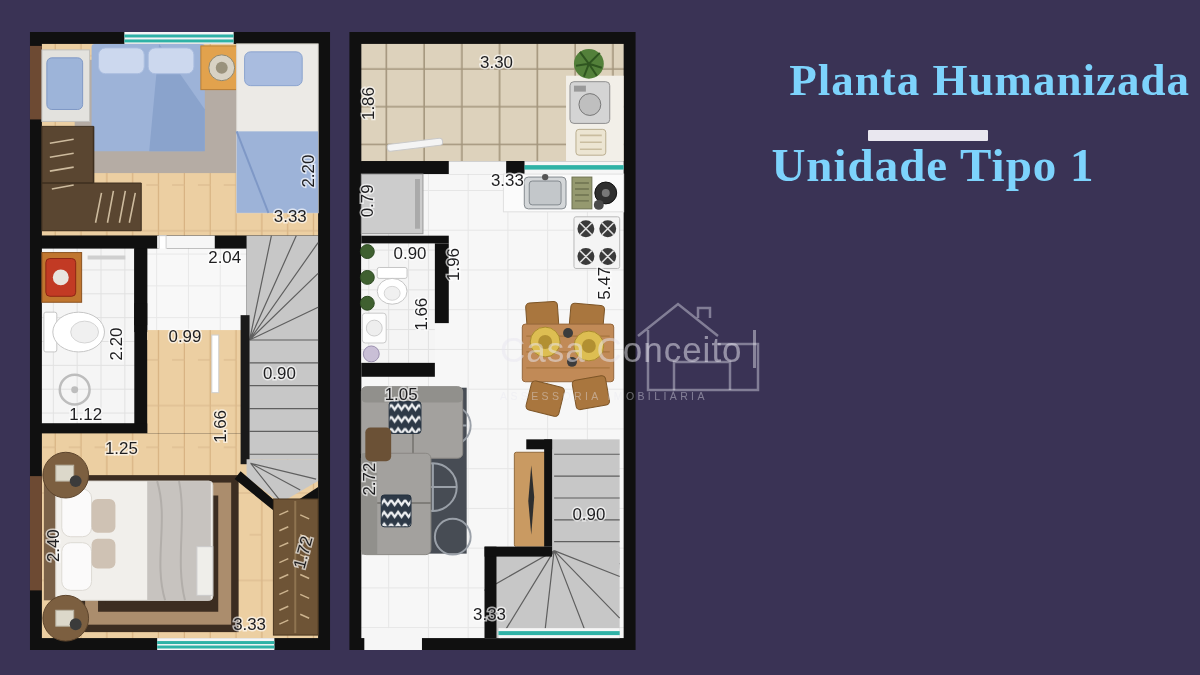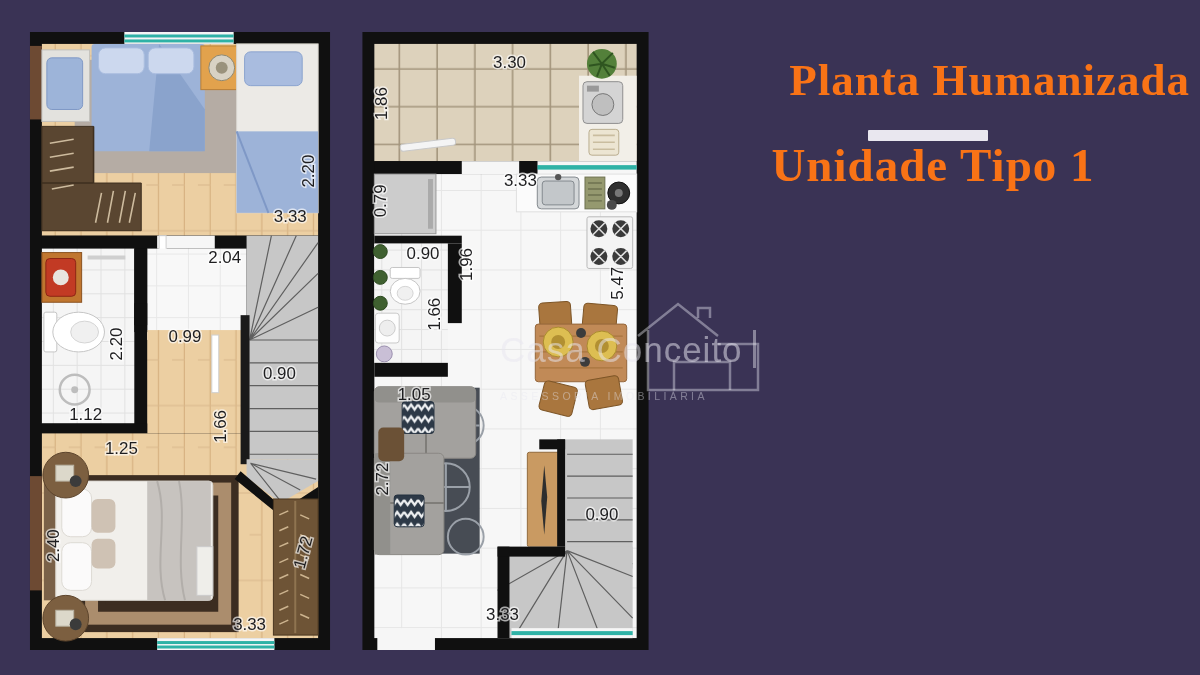--- a/index.html
+++ b/index.html
@@ -6,30 +6,30 @@
   body{
     width:1200px;height:675px;overflow:hidden;
     background:#3a3355;
     font-family:"Liberation Sans",sans-serif;
     position:relative;
   }
   .stage{position:absolute;inset:0;}
   .plan{position:absolute;top:32px;}
   .plan svg{display:block;}
   #plan-upper{left:28px;}
-  #plan-ground{left:362px;}
+  #plan-ground{left:349px;}
   .measure{
     font-family:"Liberation Sans",sans-serif;
     font-size:17px;fill:#1e1e20;
     text-anchor:middle;dominant-baseline:middle;
     stroke:rgba(255,255,255,0.65);stroke-width:3px;paint-order:stroke;
   }
   .title-block{
     position:absolute;left:676px;top:56px;width:514px;
-    color:#f97316;font-family:"Liberation Serif",serif;font-weight:700;
+    color:#7dd3fc;font-family:"Liberation Serif",serif;font-weight:700;
   }
   .title-line1{font-size:45px;text-align:right;letter-spacing:1px;line-height:1.1;}
   .title-line2{margin-top:24px;display:flex;justify-content:flex-end;align-items:center;flex-direction:column;}
   .title-dash{width:120px;height:11px;background:#e9e7ef;margin-right:10px;border-radius:1px;}
   .title-line2 .txt{font-size:47px;letter-spacing:1px;line-height:1.05;}
   .watermark{position:absolute;left:500px;top:330px;width:400px;pointer-events:none;}
   .wm-row{display:flex;align-items:flex-start;}
   .wm-brand{
     font-size:35px;color:rgba(232,230,240,0.52);letter-spacing:1px;
     font-family:"Liberation Sans",sans-serif;font-weight:400;white-space:nowrap;

